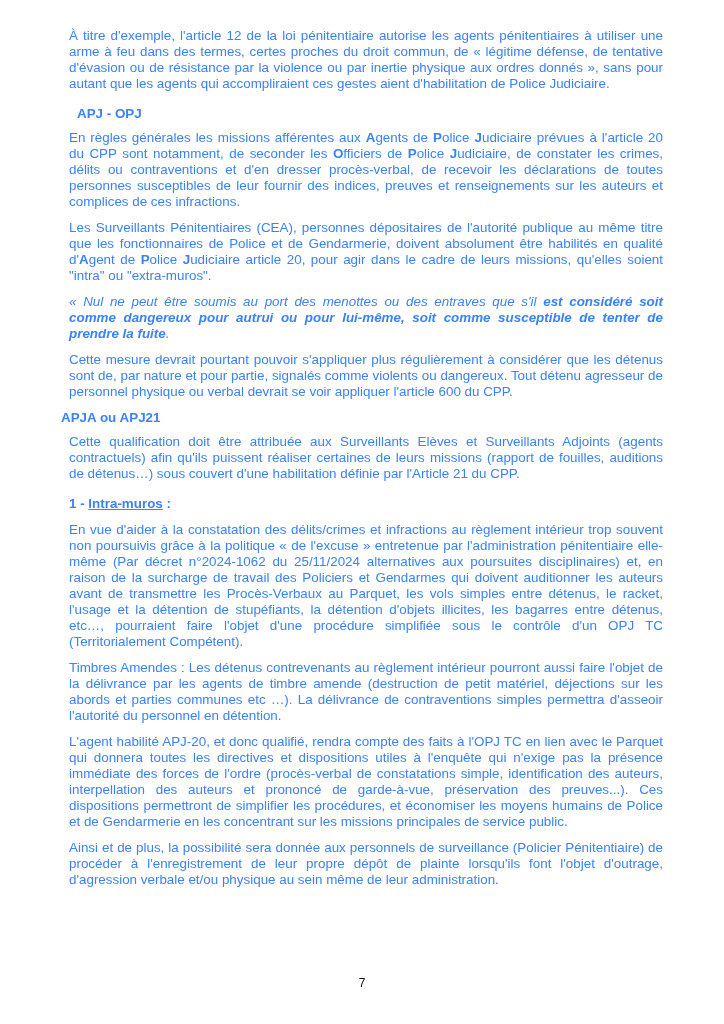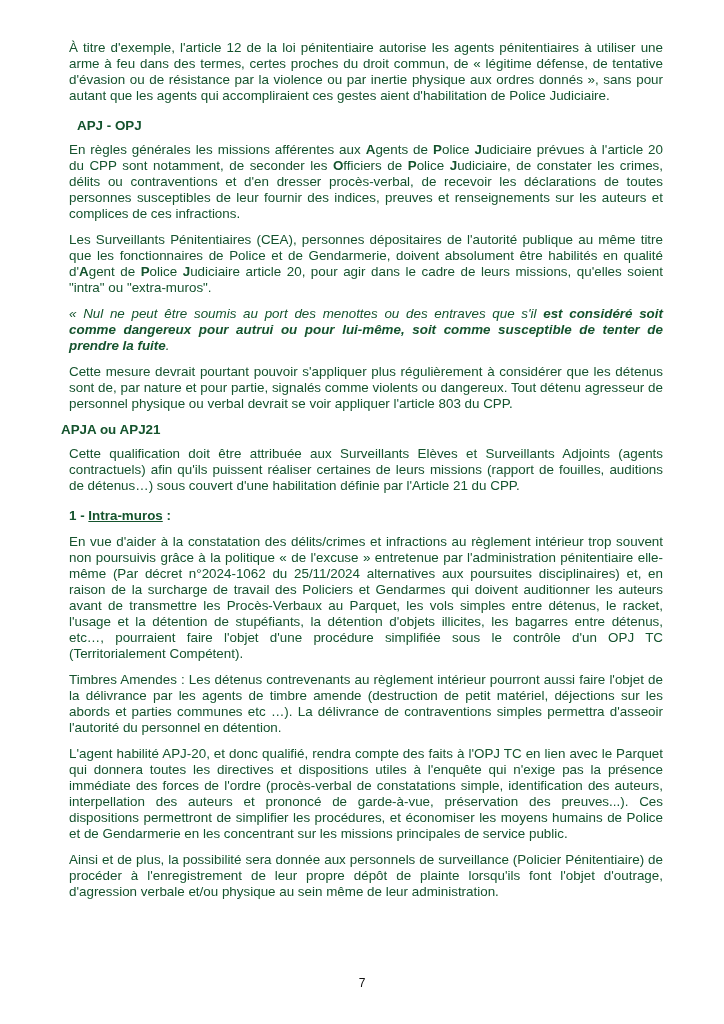--- a/index.html
+++ b/index.html
@@ -1,20 +1,20 @@
 <!DOCTYPE html>
 <html><head>
 <meta charset="utf-8">
 <style>
   html, body { margin: 0; padding: 0; background: #ffffff; }
   body { width: 724px; height: 1024px; position: relative; overflow: hidden; }
   .page {
-    position: absolute; left: 69px; top: 40px; width: 594px;
+    position: absolute; left: 69px; top: 28px; width: 594px;
     font-family: "Liberation Sans", sans-serif;
-    font-size: 13.4px; line-height: 16px; color: #14532d;
+    font-size: 13.4px; line-height: 16px; color: #3b82f6;
   }
   p { margin: 0 0 10px 0; text-align: justify; }
   .h { font-weight: bold; margin: 8px; }
   .h + p { margin-top: 0; }
   .u { text-decoration: underline; }
   .it { font-style: italic; }
   .tight { margin-bottom: 0; }
   .indent-h { margin-left: -8px; }
   .sec { margin-top: 14px; margin-bottom: 10px; font-weight: bold; }
   .pagenum {
@@ -32,21 +32,21 @@
 
   <p class="h gap-top">APJ - OPJ</p>
   <p><span>En règles générales les missions afférentes aux </span><b>A</b><span>gents de </span><b>P</b><span>olice </span><b>J</b><span>udiciaire prévues à l'article 20 du CPP sont notamment, de seconder les </span><b>O</b><span>fficiers de </span><b>P</b><span>olice </span><b>J</b><span>udiciaire, de constater les crimes, délits ou contraventions et d'en dresser procès-verbal, de recevoir les déclarations de toutes personnes susceptibles de leur fournir des indices, preuves et renseignements sur les auteurs et complices de ces infractions.</span></p>
 
   <p><span>Les Surveillants Pénitentiaires (CEA), personnes dépositaires de l'autorité publique au même titre que les fonctionnaires de Police et de Gendarmerie, doivent absolument être habilités en qualité d'</span><b>A</b><span>gent de </span><b>P</b><span>olice </span><b>J</b><span>udiciaire article 20, pour agir dans le cadre de leurs missions, qu'elles soient "intra" ou "extra-muros".</span></p>
 
 
   <p class="it"><span>« Nul ne peut être soumis au port des menottes ou des entraves que s'il </span><b>est considéré soit comme dangereux pour autrui ou pour lui-même, soit comme susceptible de tenter de prendre la fuite</b><span>.</span></p>
 
 
-  <p>Cette mesure devrait pourtant pouvoir s'appliquer plus régulièrement à considérer que les détenus sont de, par nature et pour partie, signalés comme violents ou dangereux. Tout détenu agresseur de personnel physique ou verbal devrait se voir appliquer l'article 803 du CPP.</p>
+  <p>Cette mesure devrait pourtant pouvoir s'appliquer plus régulièrement à considérer que les détenus sont de, par nature et pour partie, signalés comme violents ou dangereux. Tout détenu agresseur de personnel physique ou verbal devrait se voir appliquer l'article 600 du CPP.</p>
 
   <p class="h indent-h">APJA ou APJ21</p>
   <p>Cette qualification doit être attribuée aux Surveillants Elèves et Surveillants Adjoints (agents contractuels) afin qu'ils puissent réaliser certaines de leurs missions (rapport de fouilles, auditions de détenus…) sous couvert d'une habilitation définie par l'Article 21 du CPP.</p>
 
   <p class="sec"><span>1 - </span><span class="u">Intra-muros</span><span> :</span></p>
 
   <p>En vue d'aider à la constatation des délits/crimes et infractions au règlement intérieur trop souvent non poursuivis grâce à la politique « de l'excuse » entretenue par l'administration pénitentiaire elle-même (Par décret n°2024-1062 du 25/11/2024 alternatives aux poursuites disciplinaires) et, en raison de la surcharge de travail des Policiers et Gendarmes qui doivent auditionner les auteurs avant de transmettre les Procès-Verbaux au Parquet, les vols simples entre détenus, le racket, l'usage et la détention de stupéfiants, la détention d'objets illicites, les bagarres entre détenus, etc…, pourraient faire l'objet d'une procédure simplifiée sous le contrôle d'un OPJ TC (Territorialement Compétent).</p>
 
   <p>Timbres Amendes : Les détenus contrevenants au règlement intérieur pourront aussi faire l'objet de la délivrance par les agents de timbre amende (destruction de petit matériel, déjections sur les abords et parties communes etc …). La délivrance de contraventions simples permettra d'asseoir l'autorité du personnel en détention.</p>
 

